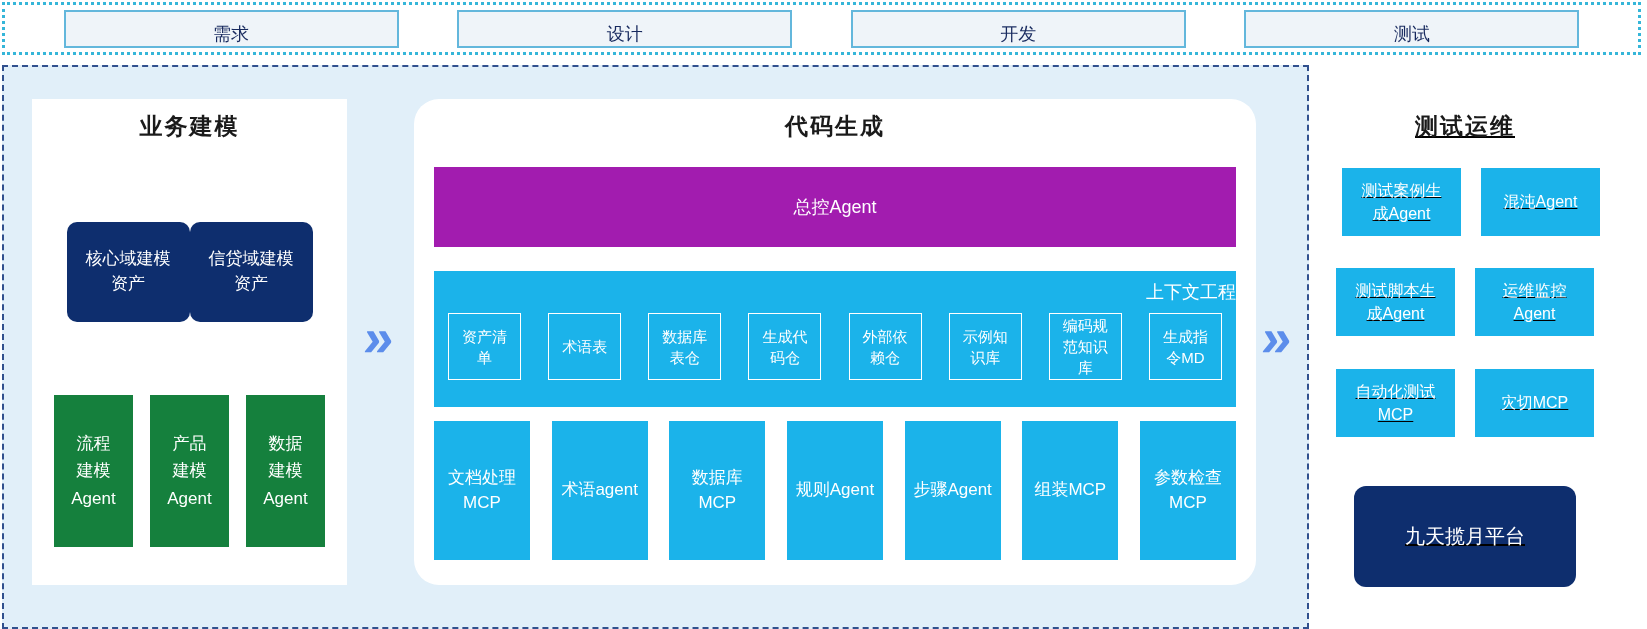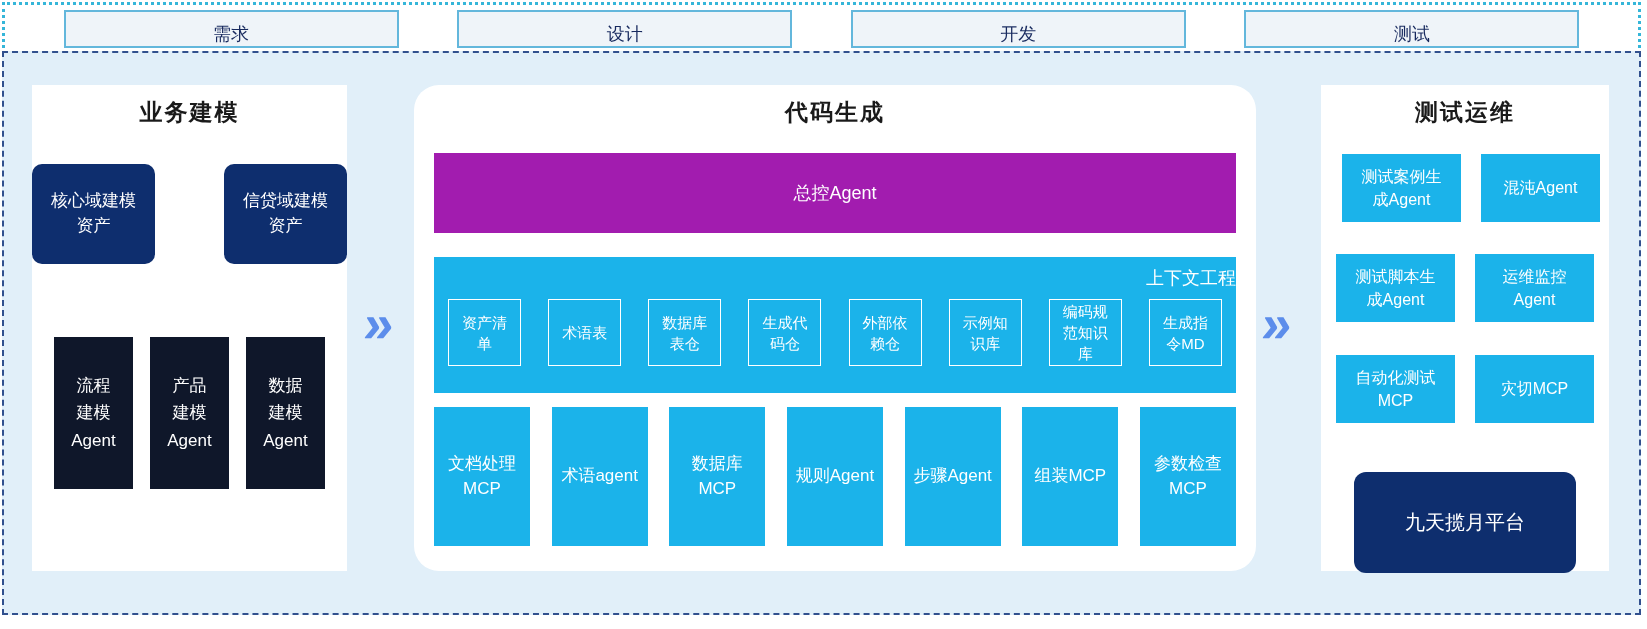--- a/index.html
+++ b/index.html
@@ -22,63 +22,63 @@
   .stage-box {
     width: 335px; height: 38px;
     background: #eff4f9;
     border: 2px solid #63b7dc;
     display: flex; align-items: flex-end; justify-content: center;
     font-size: 18px; color: #17295e;
   }
 
   
   .main {
-    position: absolute; left: 2px; top: 51px;
-    width: 1639px; height: 564px;
+    position: absolute; left: 2px; top: 65px;
+    width: 1307px; height: 564px;
     background: #e1eff9;
     border: 2px dashed #31508e;
   }
   .panel {
     position: absolute; top: 32px; height: 486px;
     background: #ffffff;
   }
   .panel h2 {
     margin-top: 12px;
     text-align: center;
     font-size: 23px; font-weight: bold; color: #1a1a1a;
     letter-spacing: 2px;
   }
   .panel-left  { left: 28px;  width: 315px; }
   .panel-mid   { left: 410px; width: 842px; padding: 0 20px; border-radius: 25px; }
-  .panel-right { left: 1317px; width: 288px; }
+  .panel-right { left: 1317px; width: 288px; text-decoration: underline; }
 
   .chevron {
     position: absolute; top: 238px; height: 64px; width: 52px;
     display: flex; align-items: center; justify-content: center;
     font-size: 54px; font-weight: bold; color: #5c8deb;
     transform: skewX(-6deg);
     user-select: none;
   }
   .chevron-1 { left: 349px; }
   .chevron-2 { left: 1247px; }
 
   .lbl { white-space: pre-line; text-align: center; }
 
   
-  .dark-row { display: flex; justify-content: space-between; margin-top: 36px; }
+  .dark-row { display: flex; justify-content: center; margin-top: 80px; }
   .dark-box {
     width: 123px; height: 100px;
     background: #0e2e6e; border-radius: 10px;
     color: #ffffff; font-size: 17px; line-height: 1.45;
     display: flex; align-items: center; justify-content: center;
   }
   .agent-row { display: flex; justify-content: center; gap: 17px; margin-top: 73px; }
   .agent-box {
     width: 79px; height: 152px;
-    background: #0f172a;
+    background: #15803d;
     color: #ffffff; font-size: 17px; line-height: 1.6;
     display: flex; align-items: center; justify-content: center;
   }
 
   
   .master-bar {
     margin-top: 25px; height: 80px;
     background: #a21caf;
     color: #ffffff; font-size: 18px;
     display: flex; align-items: center; justify-content: center;

